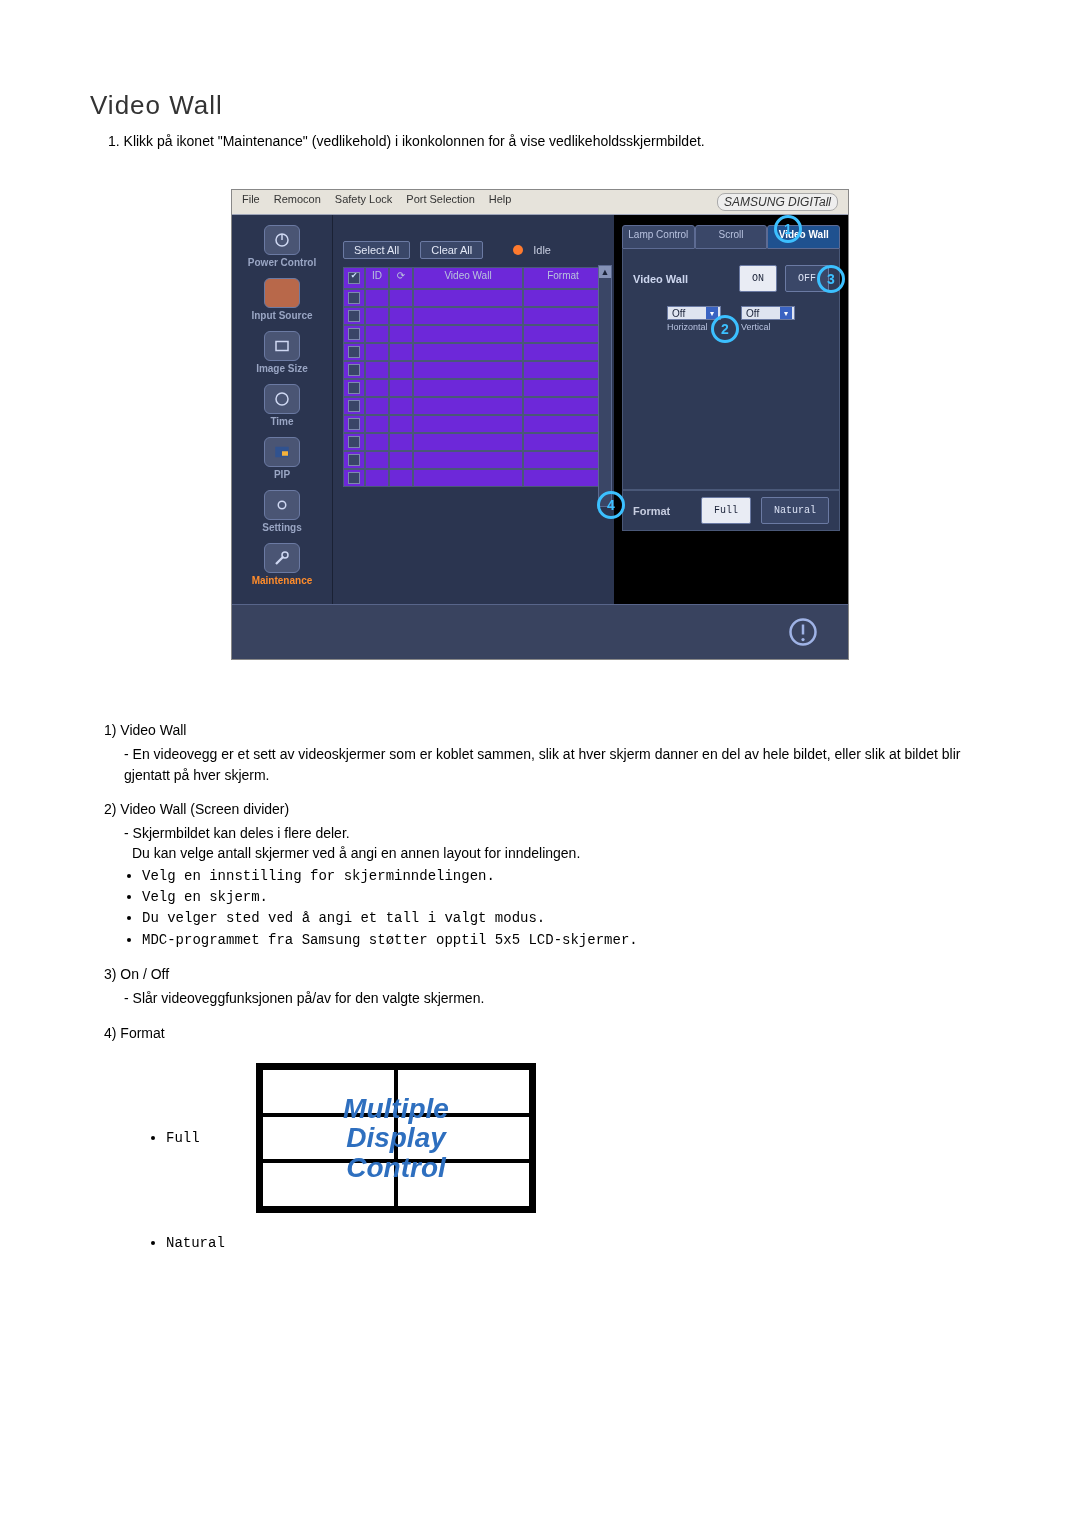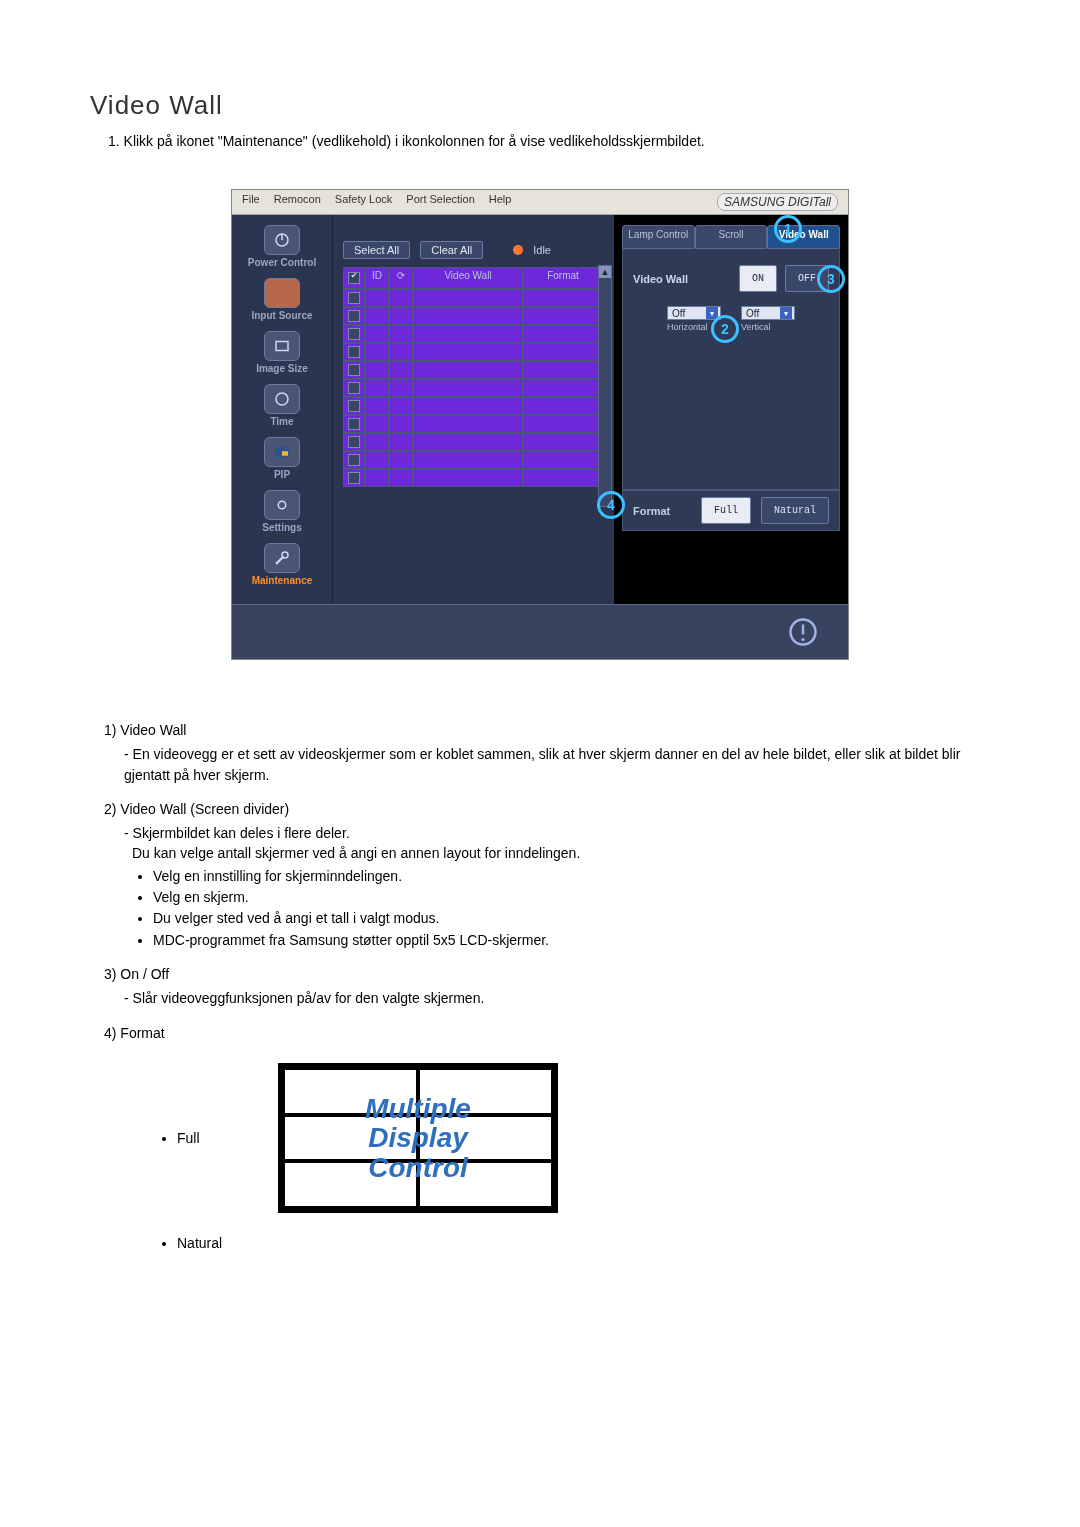--- a/index.html
+++ b/index.html
@@ -239,21 +239,22 @@
   }
   .explain .dash {
     margin-left: 20px;
   }
   .explain ul.bullets {
     margin: 2px 0 2px 38px;
     padding: 0;
   }
   .explain ul.bullets li {
     list-style: disc;
-    margin: 1px 11px;
+    margin: 1px 0;
+    font-family: Liberation Mono, monospace;
   }
   .img-row {
     display:flex; align-items:center; gap:30px;
     margin: 20px 0 20px 40px;
   }
   .img-row .lbl { width: 60px; }
   .mdc-grid {
     width: 270px; height: 140px;
     border: 5px solid #000;
     display: grid;

